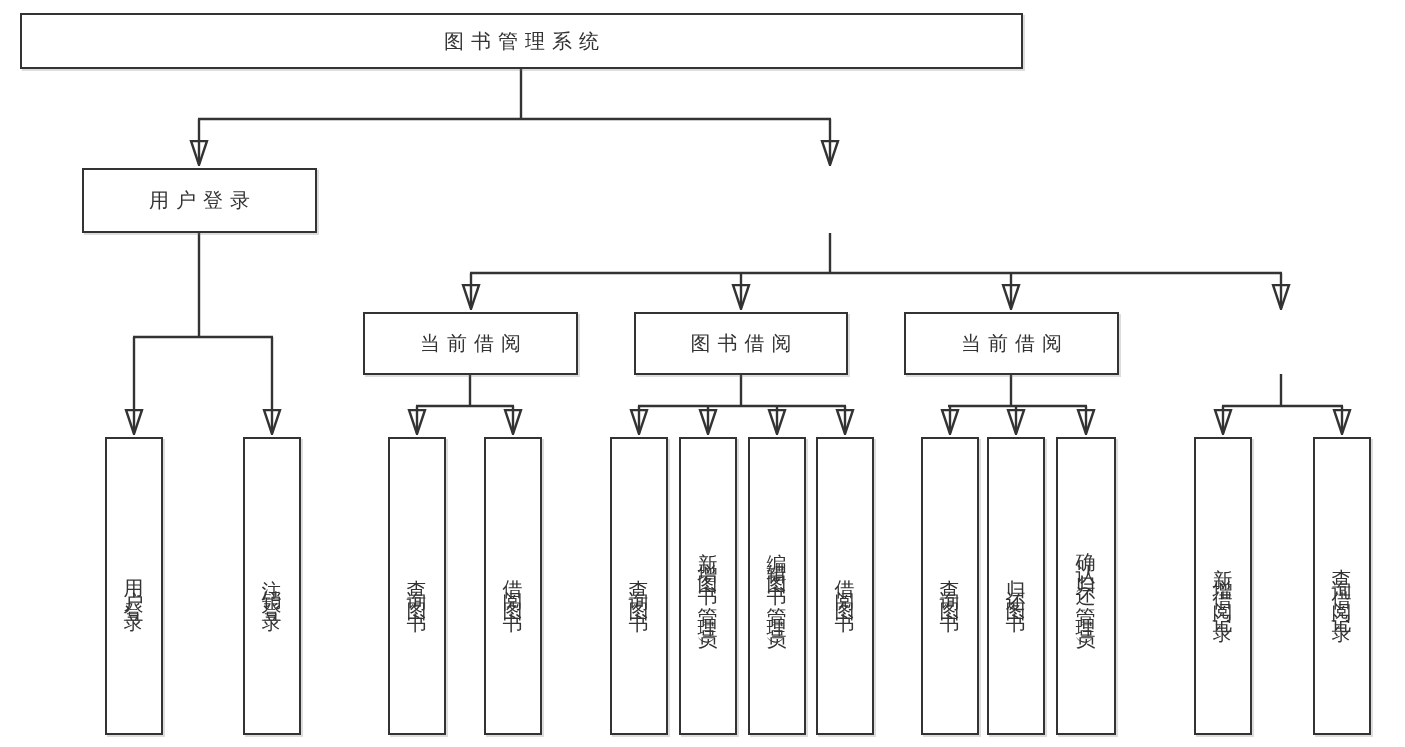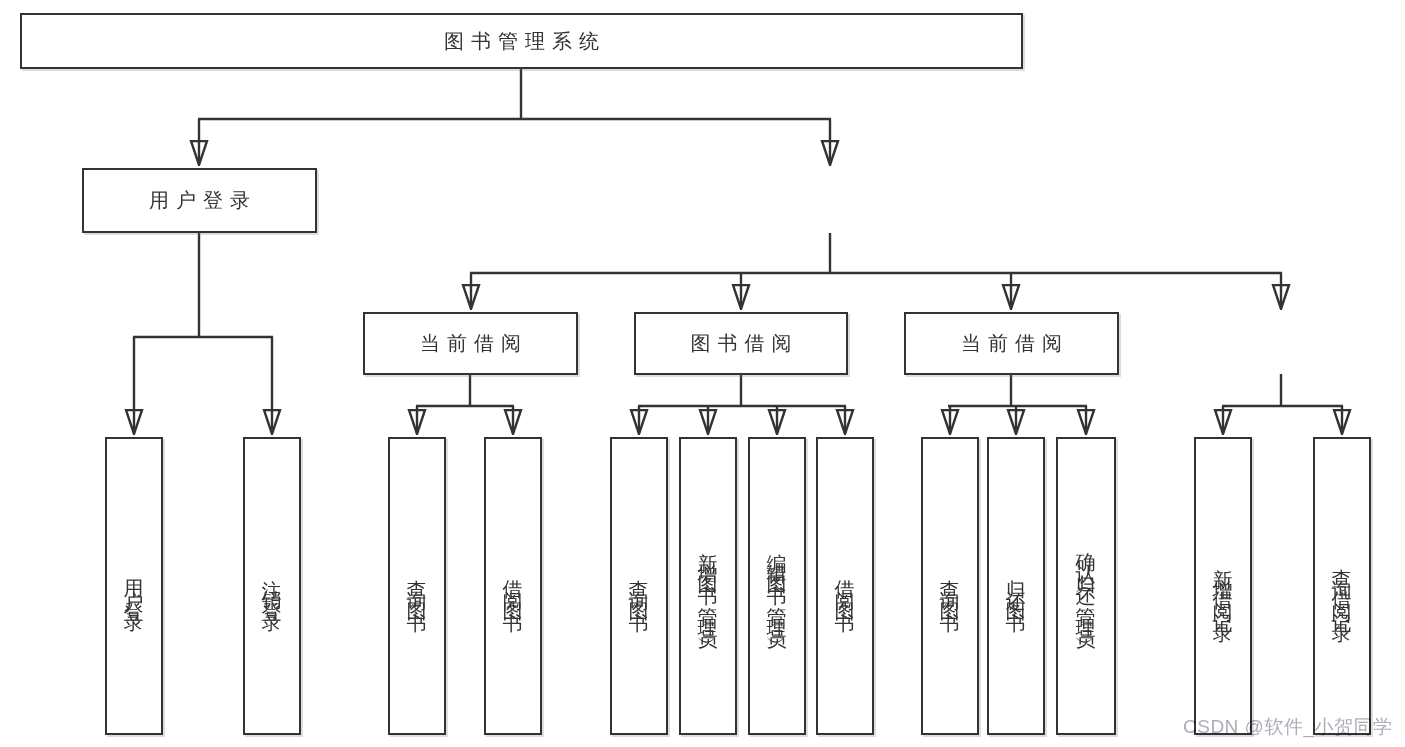--- a/index.html
+++ b/index.html
@@ -169,14 +169,13 @@
     <span class="vtext">确认归还（管理员）</span>
   </div>
 
   <div class="box vbox" style="left:1194px; top:437px; width:58px; height:298px;">
     <span class="vtext">新增借阅记录</span>
   </div>
   <div class="box vbox" style="left:1313px; top:437px; width:58px; height:298px;">
     <span class="vtext">查询借阅记录</span>
   </div>
 
-  <div class="watermark">CSDN @软件_小贺同学</div>
 </div>
 
 </body></html>

